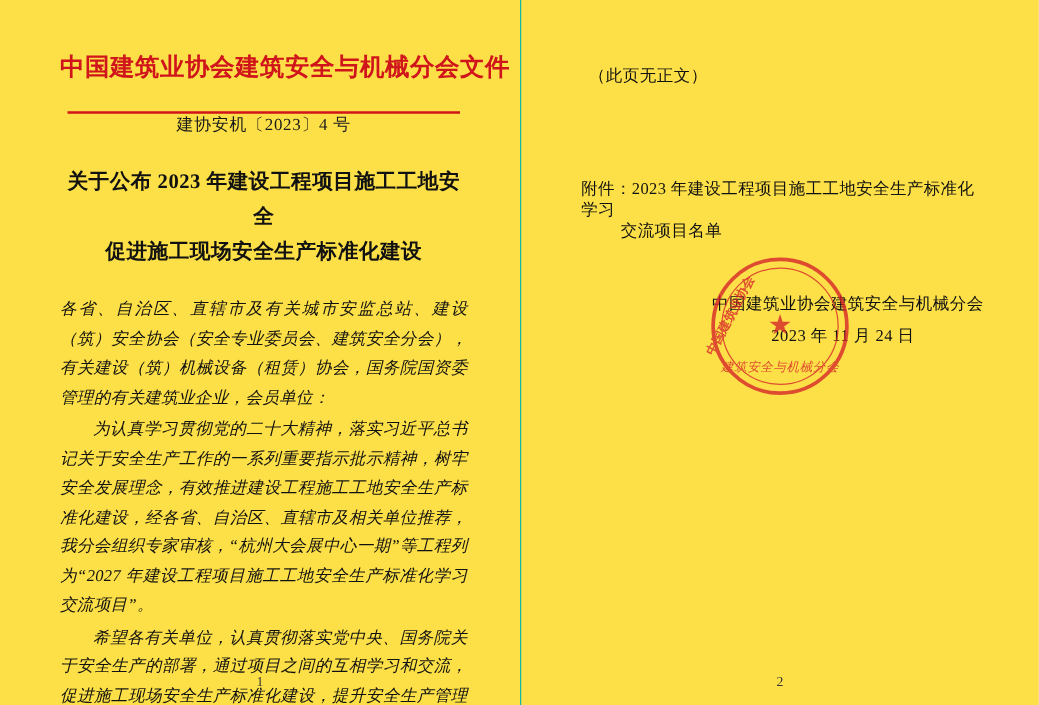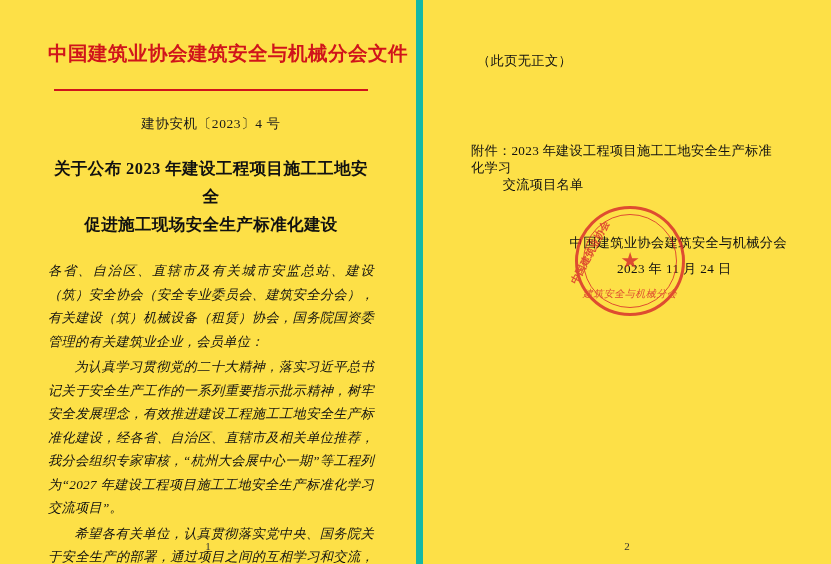--- a/index.html
+++ b/index.html
@@ -26,21 +26,21 @@
     box-sizing: border-box;
     overflow: hidden;
   }
   .page-left {
     width: 416px;
     padding: 22px 42px 0 48px;
   }
   .page-right {
     width: 415px;
     padding: 22px 48px 0 48px;
-    border-left: 7px solid #14b8a6;
+    border-left: 1px solid #14b8a6;
   }
 
   
   .red-title {
     text-align: center;
     color: #d0141b;
     font-family: "Liberation Serif", serif;
     font-weight: bold;
     font-size: 19.5px;
     letter-spacing: 0.5px;
@@ -51,21 +51,20 @@
     height: 2px;
     background: #d0141b;
     margin: 22px 6px 0 6px;
   }
 
   
   .doc-number {
     text-align: center;
     font-size: 13.5px;
     color: #1a1a1a;
-    margin-top: 24px;
     letter-spacing: 0.6px;
   }
 
   
   .main-heading {
     text-align: center;
     font-weight: bold;
     font-size: 16.5px;
     color: #111;
     line-height: 28px;

